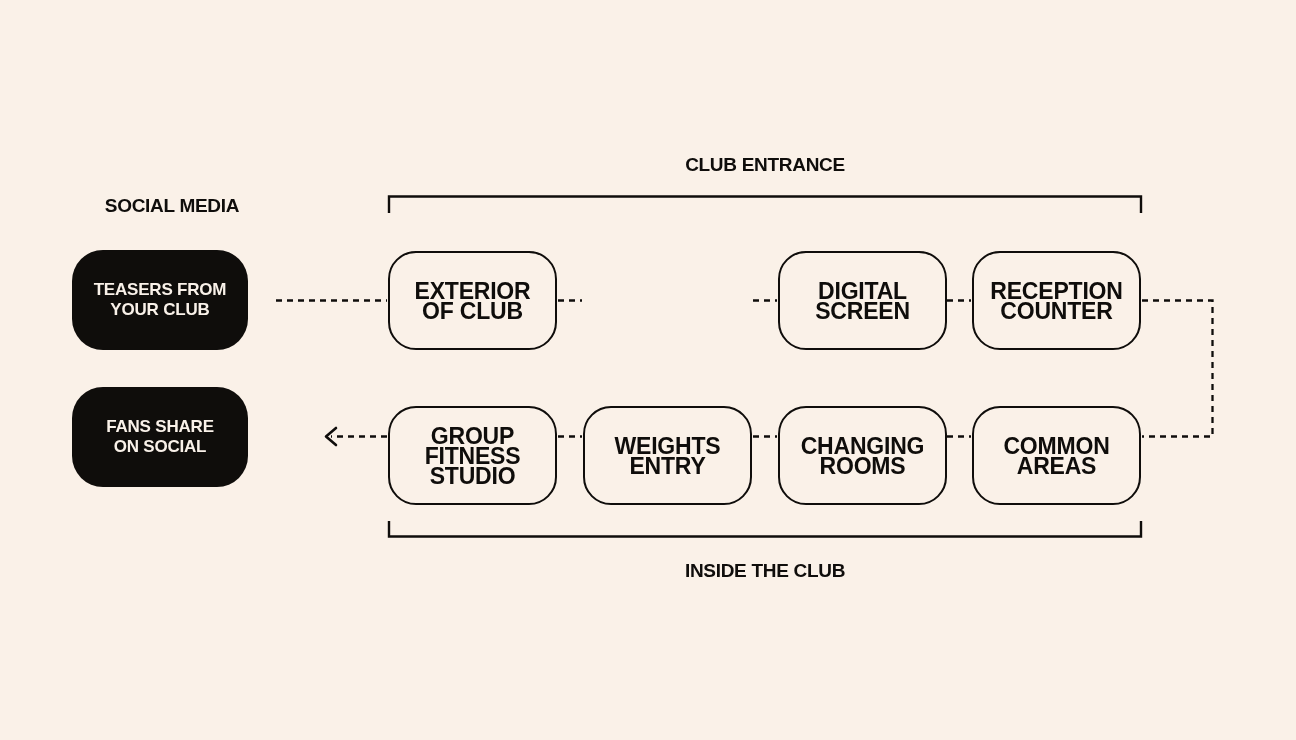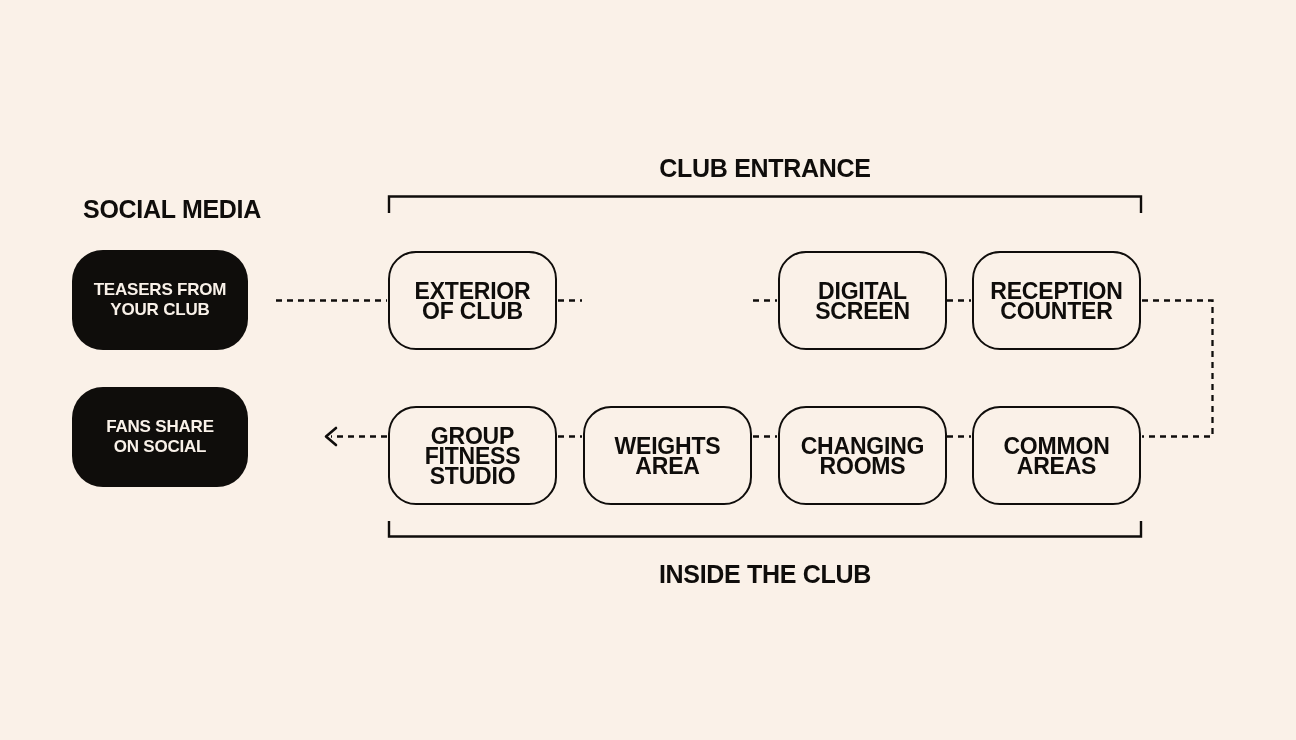--- a/index.html
+++ b/index.html
@@ -14,21 +14,21 @@
     font-family:"Liberation Sans", sans-serif;
     overflow:hidden;
   }
   .stage{
     position:relative;
     width:1296px;height:740px;
     background:var(--bg);
   }
   .heading{
     position:absolute;
-    font-size:25px;
+    font-size:19px;
     font-weight:700;
     letter-spacing:-0.3px;
     color:var(--ink);
     text-align:center;
     white-space:nowrap;
   }
   .heading.social{left:72px;top:195px;width:200px;}
   .heading.entrance{left:575px;top:154px;width:380px;}
   .heading.inside{left:575px;top:560px;width:380px;}
   .pill{
@@ -97,21 +97,21 @@
 OF CLUB</div>
   <div class="node row1 c3">DIGITAL
 SCREEN</div>
   <div class="node row1 c4">RECEPTION
 COUNTER</div>
 
   <div class="node row2 c1">GROUP
 FITNESS
 STUDIO</div>
   <div class="node row2 c2">WEIGHTS
-AREA</div>
+ENTRY</div>
   <div class="node row2 c3">CHANGING
 ROOMS</div>
   <div class="node row2 c4">COMMON
 AREAS</div>
 
   <svg class="overlay" viewBox="0 0 1296 740" xmlns="http://www.w3.org/2000/svg">
 
     <path class="bracket" d="M389,213 L389,196.5 L1141,196.5 L1141,213"></path>
 
     <path class="bracket" d="M389,521 L389,536.5 L1141,536.5 L1141,521"></path>

